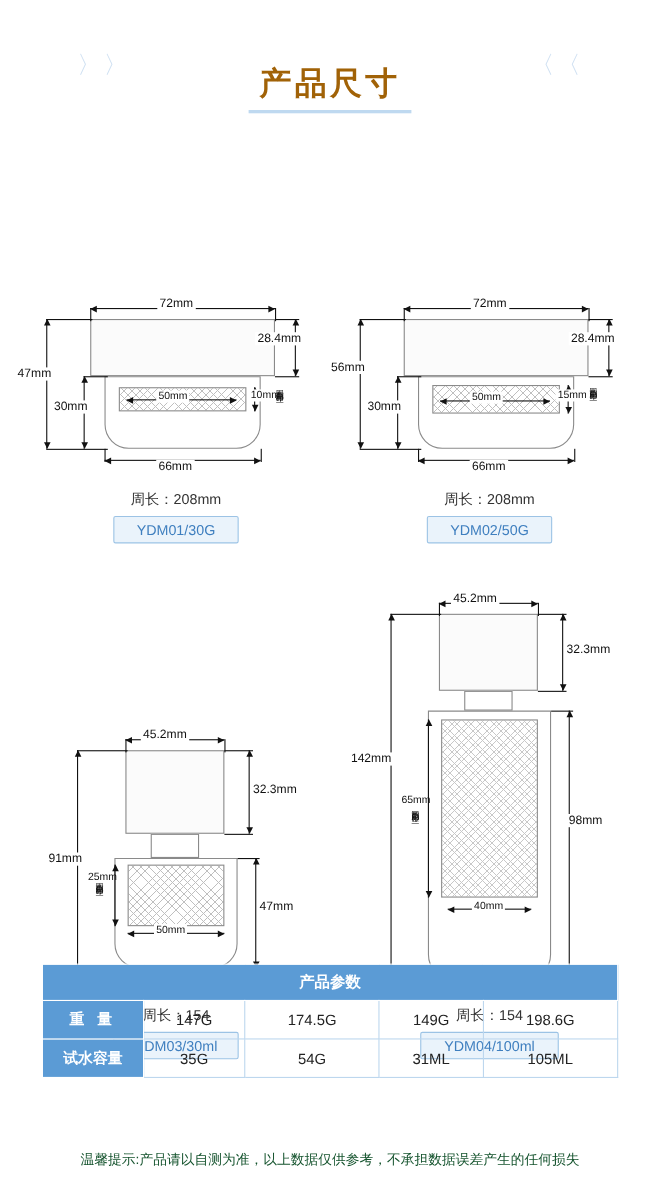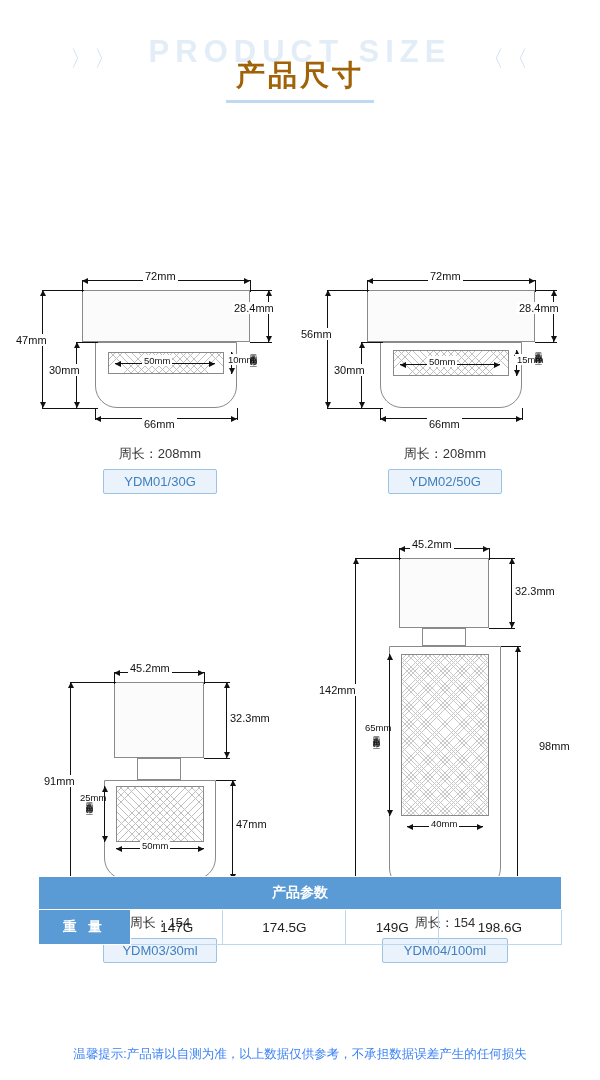--- a/index.html
+++ b/index.html
@@ -166,28 +166,27 @@
     font-weight:bold;
     width:92px;
     letter-spacing:4px;
     border:1px solid #ffffff;
   }
   .footnote {
     position:absolute;
     left:0; top:1046px; width:100%;
     text-align:center;
     font-size:12.5px;
-    color:#3b82f6;
+    color:#14532d;
   }
 </style>
 </head>
 <body>
 
 <div class="header">
-  <div class="header-ghost">PRODUCT SIZE</div>
   <div class="chev left">〉〉</div>
   <div class="chev right">〈〈</div>
   <div class="header-title"><span class="ul">产品尺寸</span></div>
 </div>
 
 <div class="grid">
 
   <div class="cell" style="left:20px; top:140px; width:280px;">
     <div class="canvas" style="height:175px;">
 
@@ -255,21 +254,21 @@
       <div class="lbl" style="left:-6px; top:70px;">56mm</div>
 
       <div class="dimv" style="left:56px; top:84px; height:66px;"></div>
       <div class="ext h" style="left:56px; top:84px; width:22px;"></div>
       <div class="lbl" style="left:27px; top:106px;">30mm</div>
 
       <div class="dimh" style="left:95px; top:106px; width:100px;"></div>
       <div class="lbl sm" style="left:122px; top:98px;">50mm</div>
 
       <div class="dimv" style="left:211px; top:92px; height:26px;"></div>
-      <div class="lbl sm" style="left:210px; top:96px;">15mm</div>
+      <div class="lbl sm" style="left:200px; top:96px;">15mm</div>
 
       <div class="lbl sm vert" style="left:230px; top:94px; font-size:7px;">丝印印刷范围</div>
 
       <div class="dimh" style="left:75px; top:160px; width:142px;"></div>
       <div class="ext v" style="left:75px; top:150px; height:12px;"></div>
       <div class="ext v" style="left:217px; top:150px; height:12px;"></div>
       <div class="lbl" style="left:122px; top:160px;">66mm</div>
     </div>
     <div class="peri" style="margin-top:12px;">周长：208mm</div>
     <div class="code">YDM02/50G</div>
@@ -344,21 +343,21 @@
       <div class="lbl" style="left:208px; top:55px;">32.3mm</div>
 
       <div class="dimv" style="left:50px; top:28px; height:332px;"></div>
       <div class="ext h" style="left:50px; top:28px; width:46px;"></div>
       <div class="ext h" style="left:50px; top:360px; width:40px;"></div>
       <div class="lbl" style="left:12px; top:118px;margin-top:36px;">142mm</div>
 
       <div class="dimv" style="left:212px; top:116px; height:244px;"></div>
       <div class="ext h" style="left:196px; top:116px; width:20px;"></div>
       <div class="ext h" style="left:196px; top:360px; width:20px;"></div>
-      <div class="lbl" style="left:232px; top:210px;text-align:center;">98mm</div>
+      <div class="lbl" style="left:210px; top:210px;text-align:center;">98mm</div>
 
       <div class="dimv" style="left:84px; top:124px; height:162px;"></div>
       <div class="lbl sm" style="left:58px; top:192px; background:transparent;">65mm</div>
       <div class="lbl sm vert" style="left:68px; top:206px; font-size:7px;">丝印印刷范围</div>
 
       <div class="dimh" style="left:102px; top:296px; width:76px;"></div>
       <div class="lbl sm" style="left:124px; top:288px;">40mm</div>
 
       <div class="dimh" style="left:84px; top:368px; width:112px;"></div>
       <div class="ext v" style="left:84px; top:358px; height:12px;"></div>
@@ -377,17 +376,24 @@
       <tr class="thead">
         <td colspan="5">产品参数</td>
       </tr>
       <tr>
         <td class="rowhead">重  量</td>
         <td>147G</td>
         <td>174.5G</td>
         <td>149G</td>
         <td>198.6G</td>
       </tr>
+      <tr>
+        <td class="rowhead" style="letter-spacing:0;">试水容量</td>
+        <td>35G</td>
+        <td>54G</td>
+        <td>31ML</td>
+        <td>105ML</td>
+      </tr>
     </tbody>
   </table>
 </div>
 
 <div class="footnote">温馨提示:产品请以自测为准，以上数据仅供参考，不承担数据误差产生的任何损失</div>
 
 </body></html>

